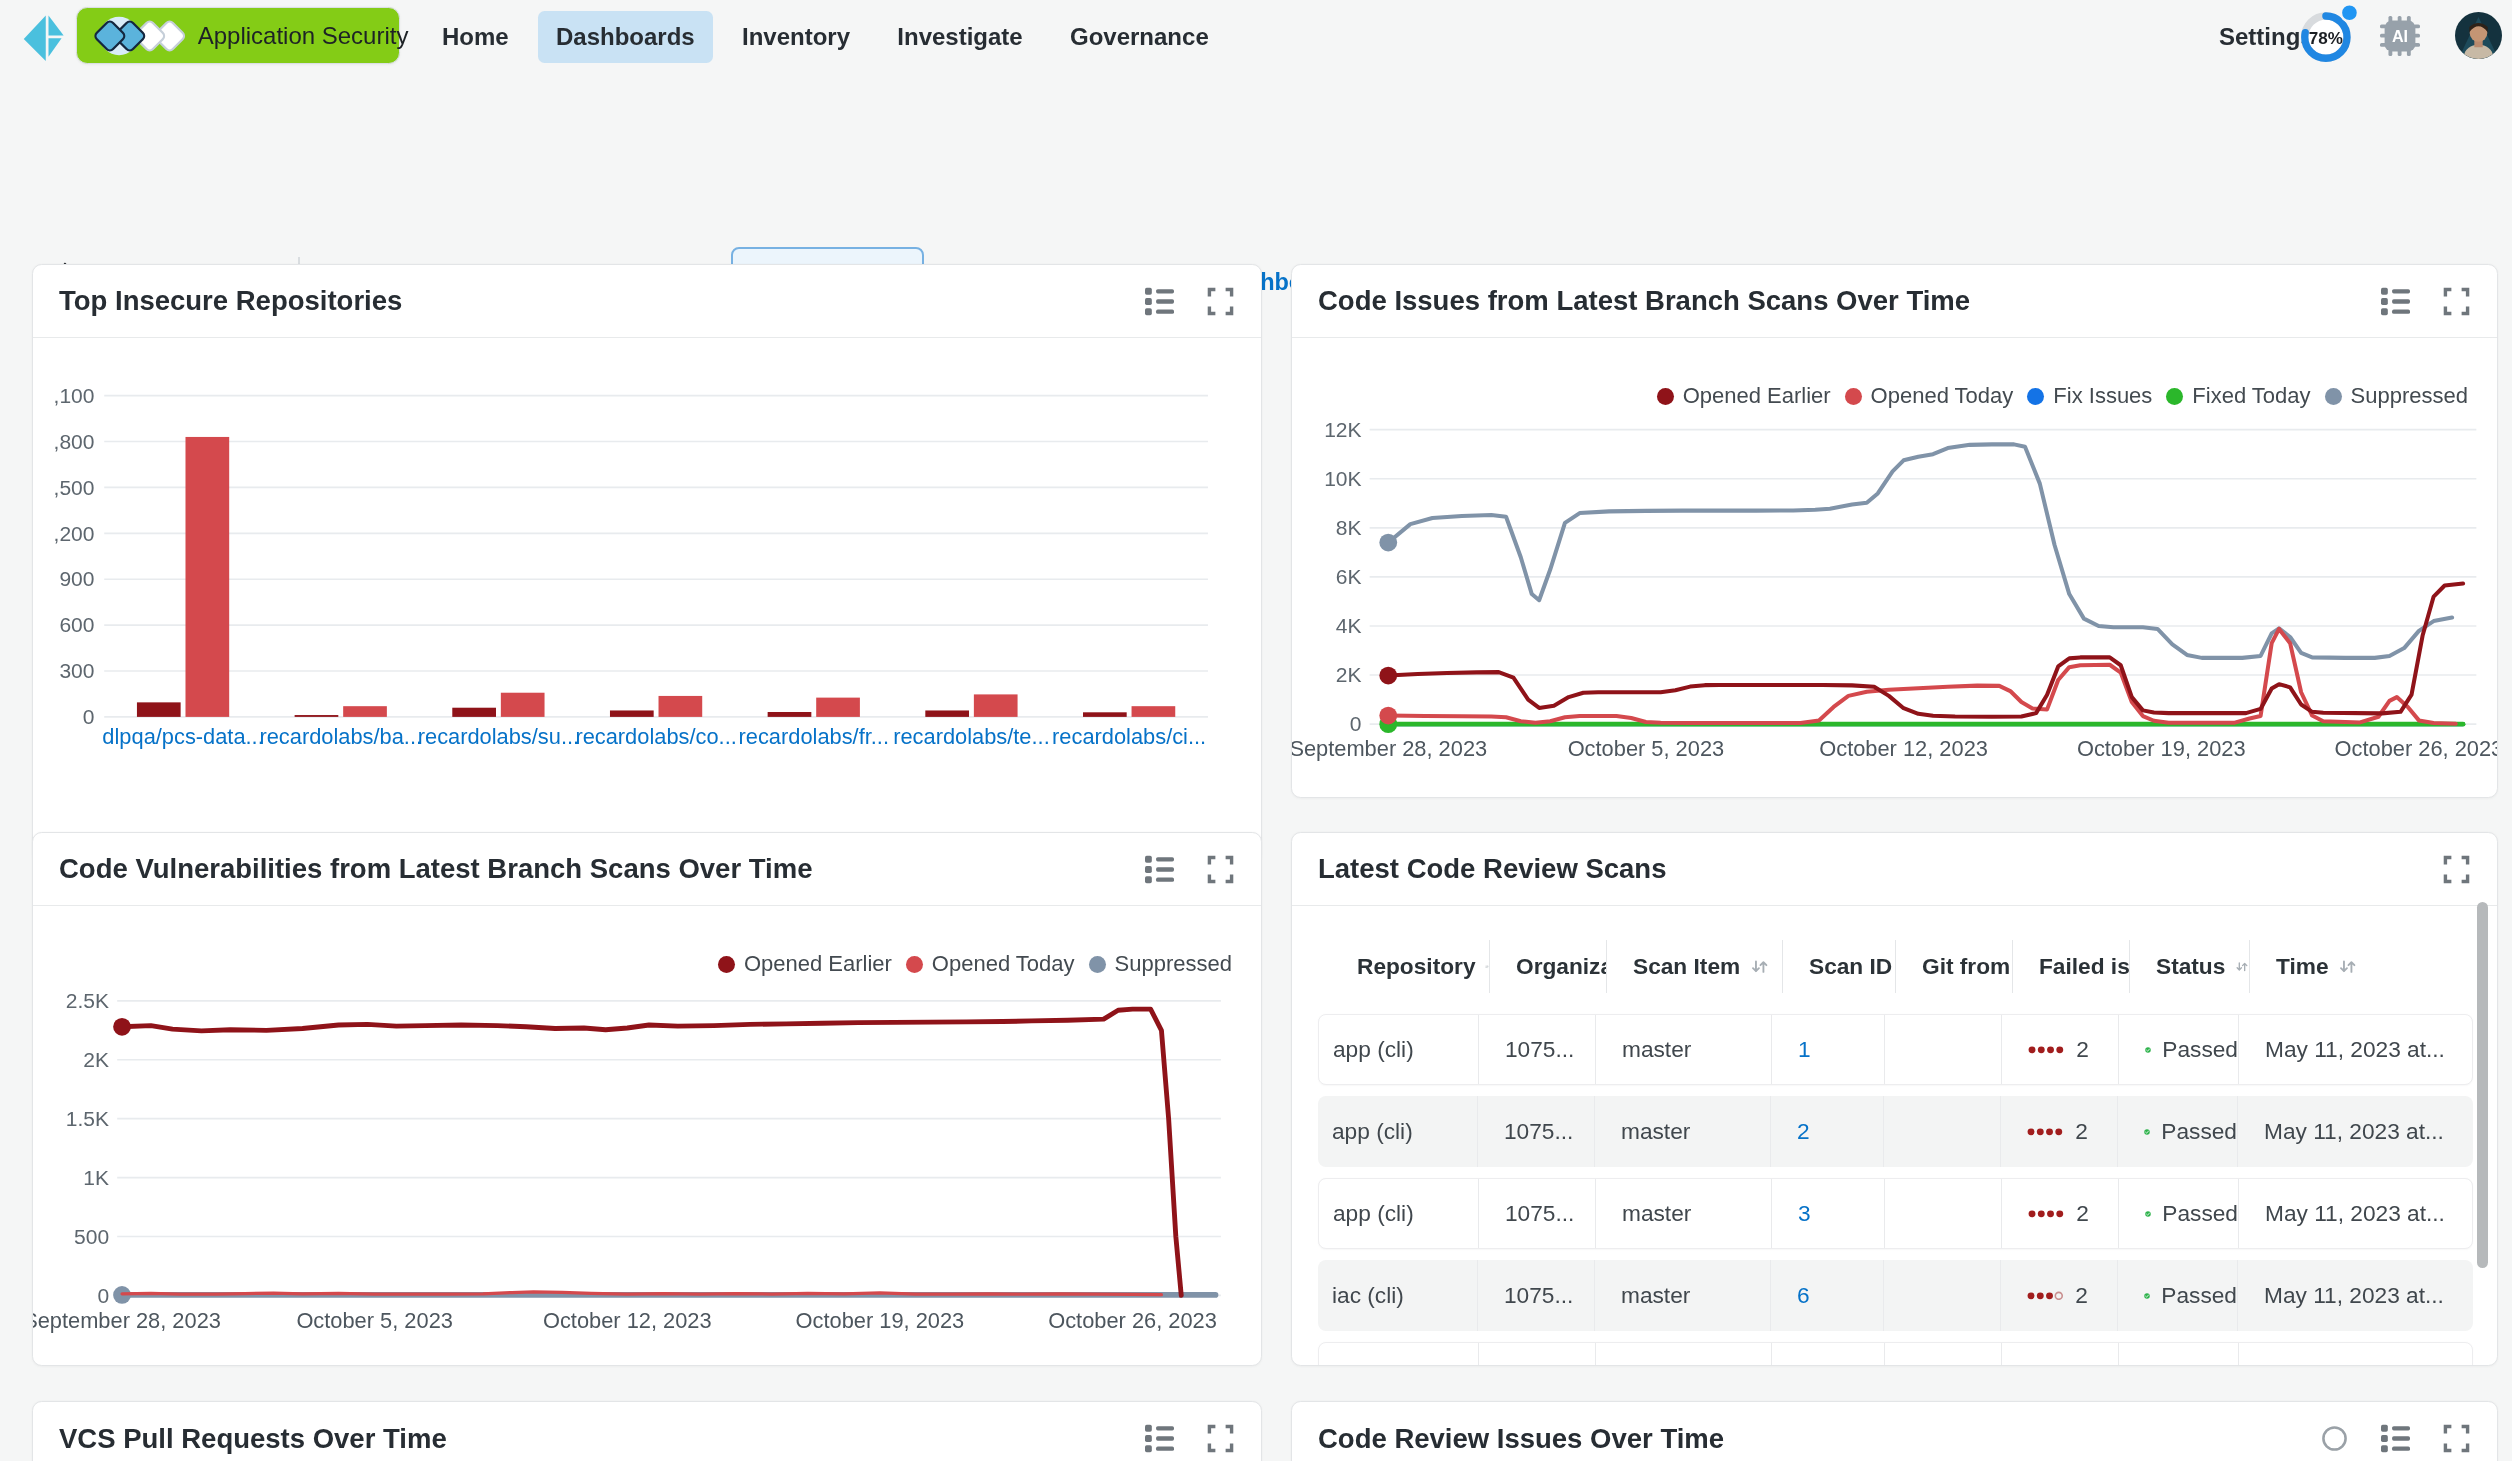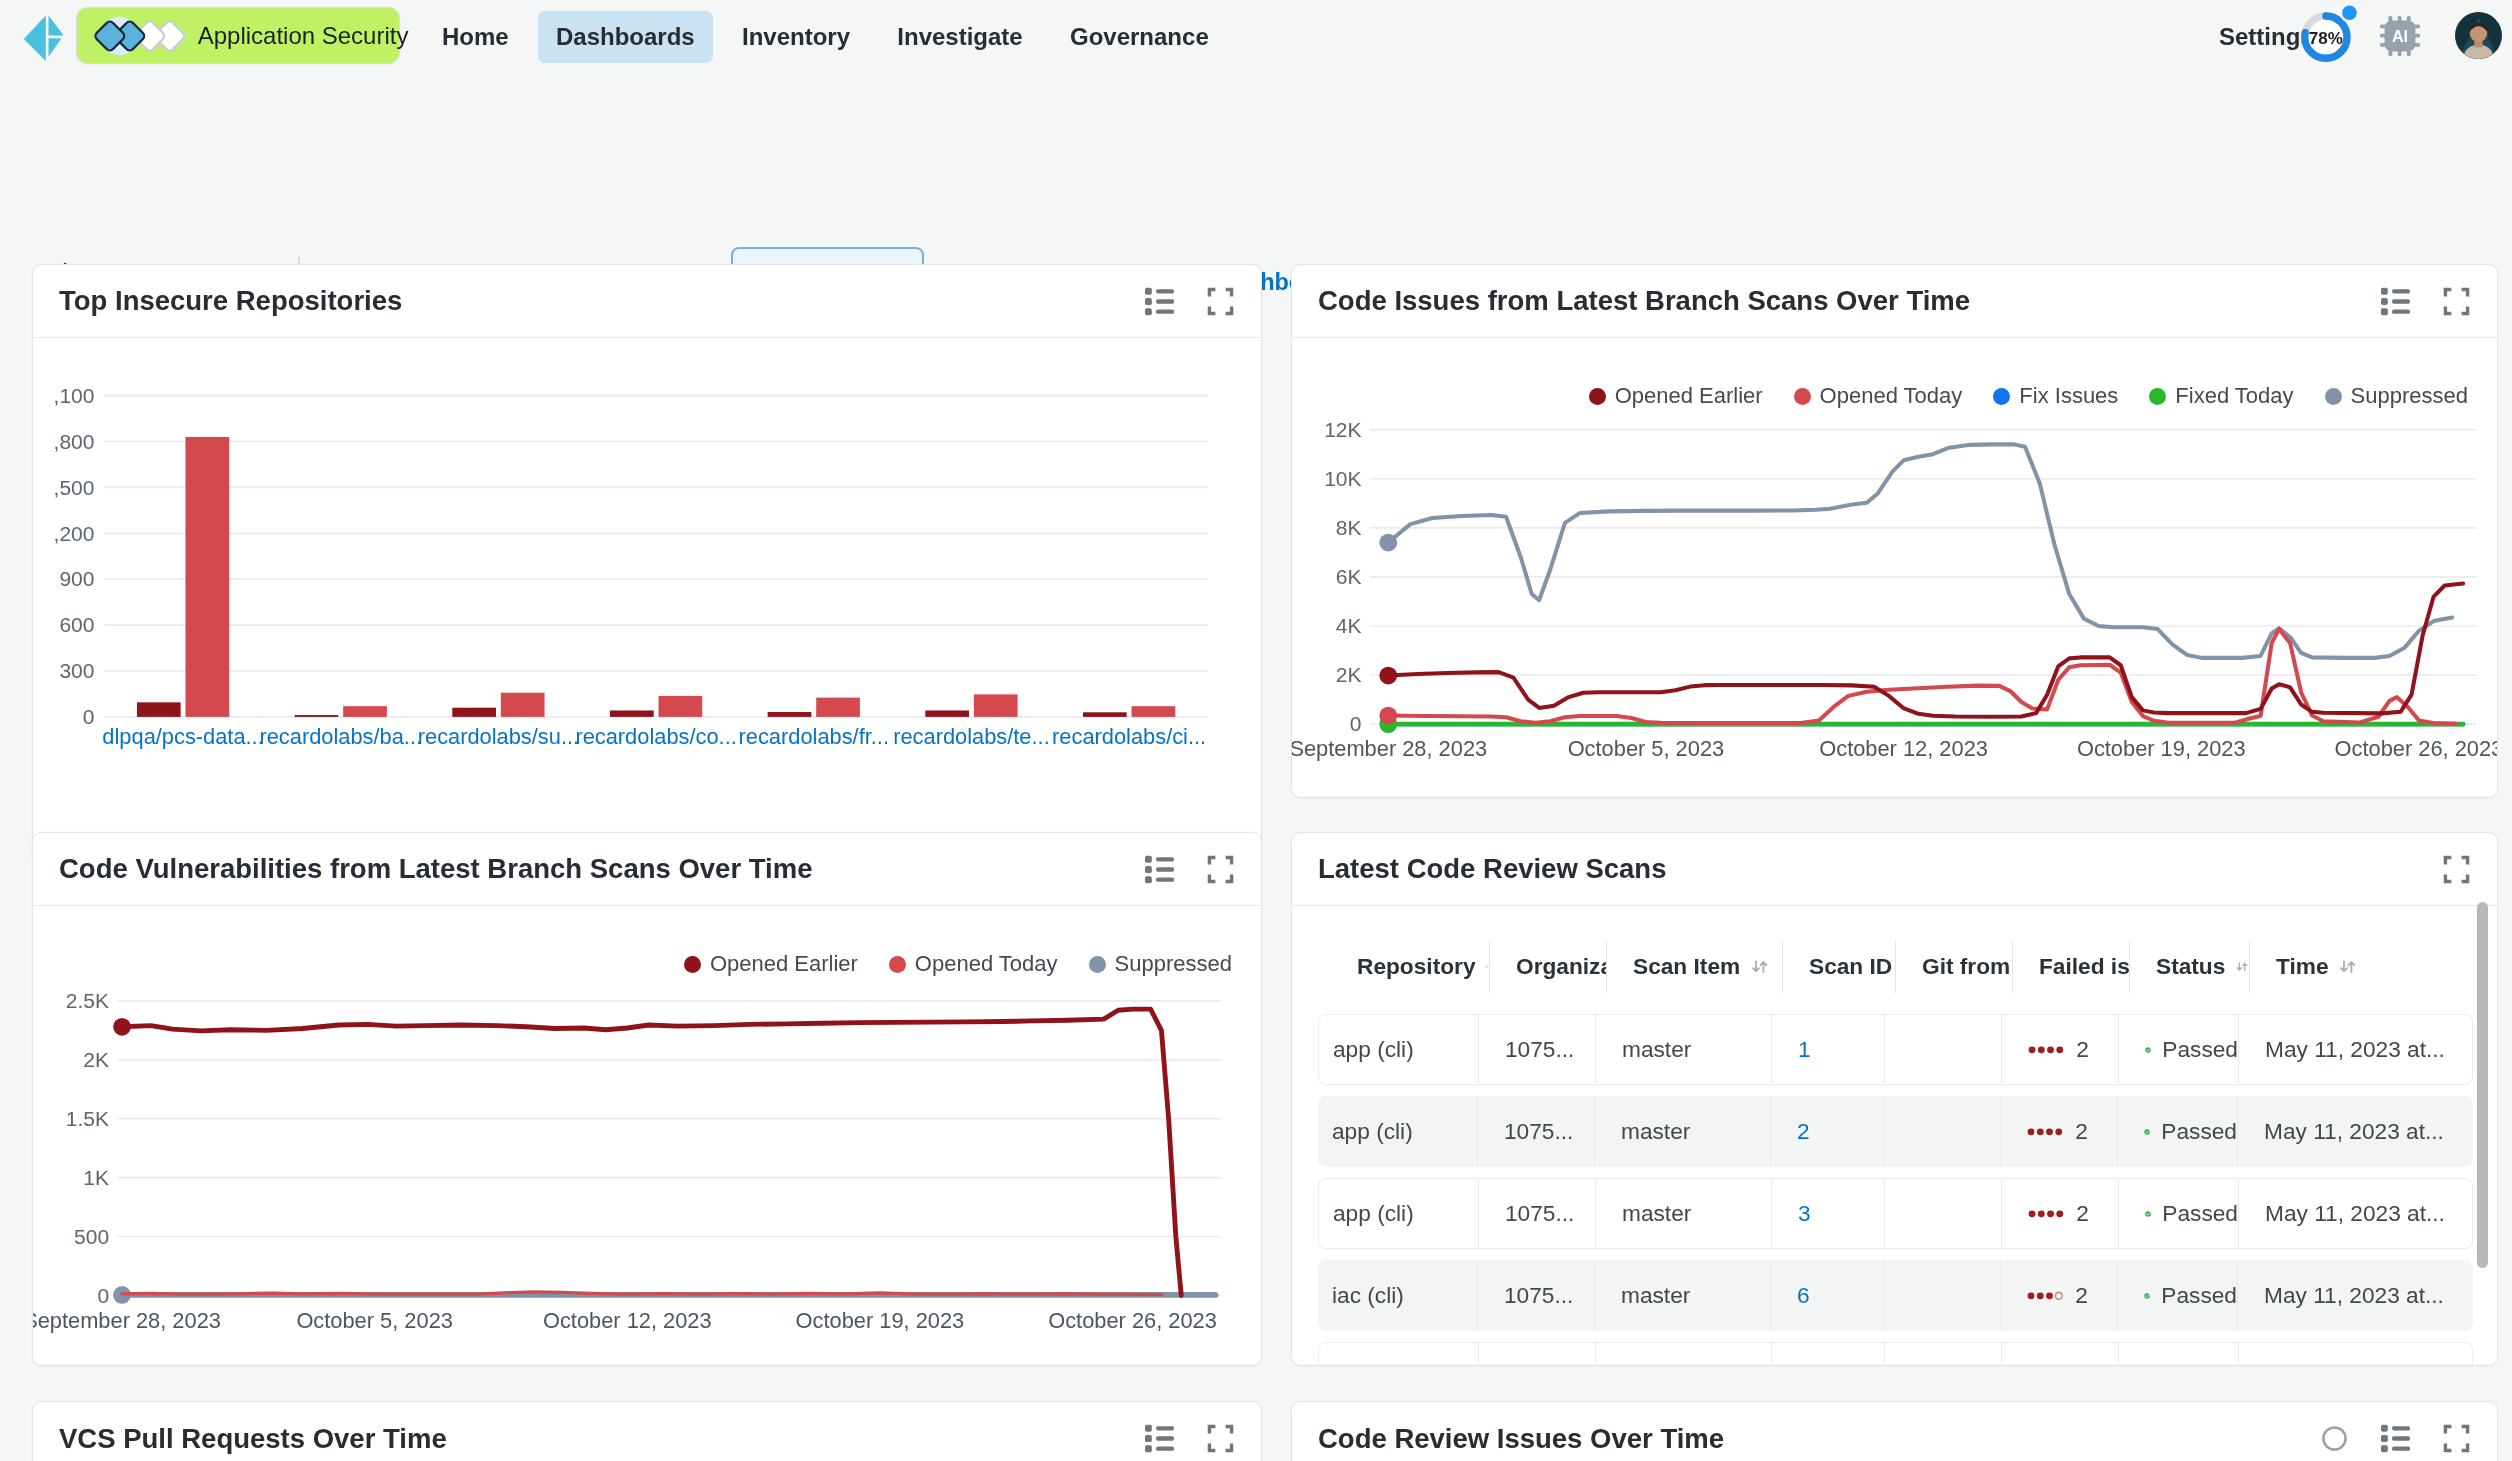--- a/index.html
+++ b/index.html
@@ -10,21 +10,21 @@
     font-family:"Liberation Sans", sans-serif;
     color:#2b3237;
   }
   svg { font-family:inherit; }
 
   
   .topbar { position:absolute; left:0; top:0; width:2512px; height:73px; }
   .brand-logo { position:absolute; left:18px; top:9.7px; width:50px; height:55px; }
   .product-pill {
     position:absolute; left:76px; top:7.3px; width:324px; height:57px;
-    background:#bef264; border:0.8px solid #dadfe4; border-radius:11.3px;
+    background:#84cc16; border:0.8px solid #dadfe4; border-radius:11.3px;
     display:flex; align-items:center; padding:0 16px; cursor:pointer;
     box-shadow:0 0.8px 2.4px rgba(0,0,0,.05);
   }
   .product-pill .diamonds { width:95px; height:40px; flex:0 0 auto; }
   .product-pill .p-label { font-size:24px; color:#1d2226; margin-left:9.7px; white-space:nowrap; }
   .product-pill .chev { margin-left:auto; width:22.7px; height:14.6px; }
   .mainnav { position:absolute; left:424px; top:0; height:73px; display:flex; align-items:center; gap:11.3px; }
   .nav-item { font-size:24px; font-weight:700; color:#272d33; padding:12px 18px; border-radius:6.5px; cursor:pointer; white-space:nowrap; }
   .nav-item.active { background:#c9e2f4; }
   .settings-label { position:absolute; left:2219px; top:0; height:73px; display:flex; align-items:center; font-size:24px; font-weight:700; color:#272d33; cursor:pointer; }
@@ -51,21 +51,21 @@
   .panel {
     position:absolute; background:#fff; border:0.8px solid #e3e5e7; border-radius:9.7px;
     box-shadow:0 0.8px 2.4px rgba(0,0,0,.04); overflow:hidden;
   }
   .panel-head { height:73px; display:flex; align-items:center; padding:0 26px; border-bottom:1.6px solid #e8eaeb; }
   .panel-head.no-border { border-bottom:none; }
   .panel-title { font-size:27.5px; font-weight:700; color:#272d33; white-space:nowrap; }
   .head-icons { margin-left:auto; display:flex; align-items:center; gap:32px; }
   .ic { width:29px; height:29px; cursor:pointer; }
   .chart-svg { position:absolute; left:0; top:74px; }
-  .legend { position:absolute; top:118px; right:29px; display:flex; align-items:flex-start; gap:31px; }
+  .legend { position:absolute; top:118px; right:29px; display:flex; align-items:flex-start; gap:14px; }
   .legend-item { display:flex; align-items:center; font-size:22px; color:#434a50; cursor:pointer; white-space:nowrap; }
   .legend-dot { width:17px; height:17px; border-radius:50%; display:inline-block; margin-right:9px; }
 
   
   .t-head { position:absolute; left:52px; top:107px; display:grid; grid-template-columns:146px 117px 176px 113px 117px 117px 120px 214px; }
   .th { display:flex; align-items:center; gap:9.7px; height:53px; border-right:0.8px solid #e4e6e8; padding-left:26px; overflow:hidden; cursor:pointer; }
   .th:first-child { padding-left:13px; }
   .th:last-child { border-right:none; }
   .th .th-label { font-size:22.7px; font-weight:700; color:#2b3237; white-space:nowrap; }
   .t-body { position:absolute; left:26px; top:181px; width:1155px; }

